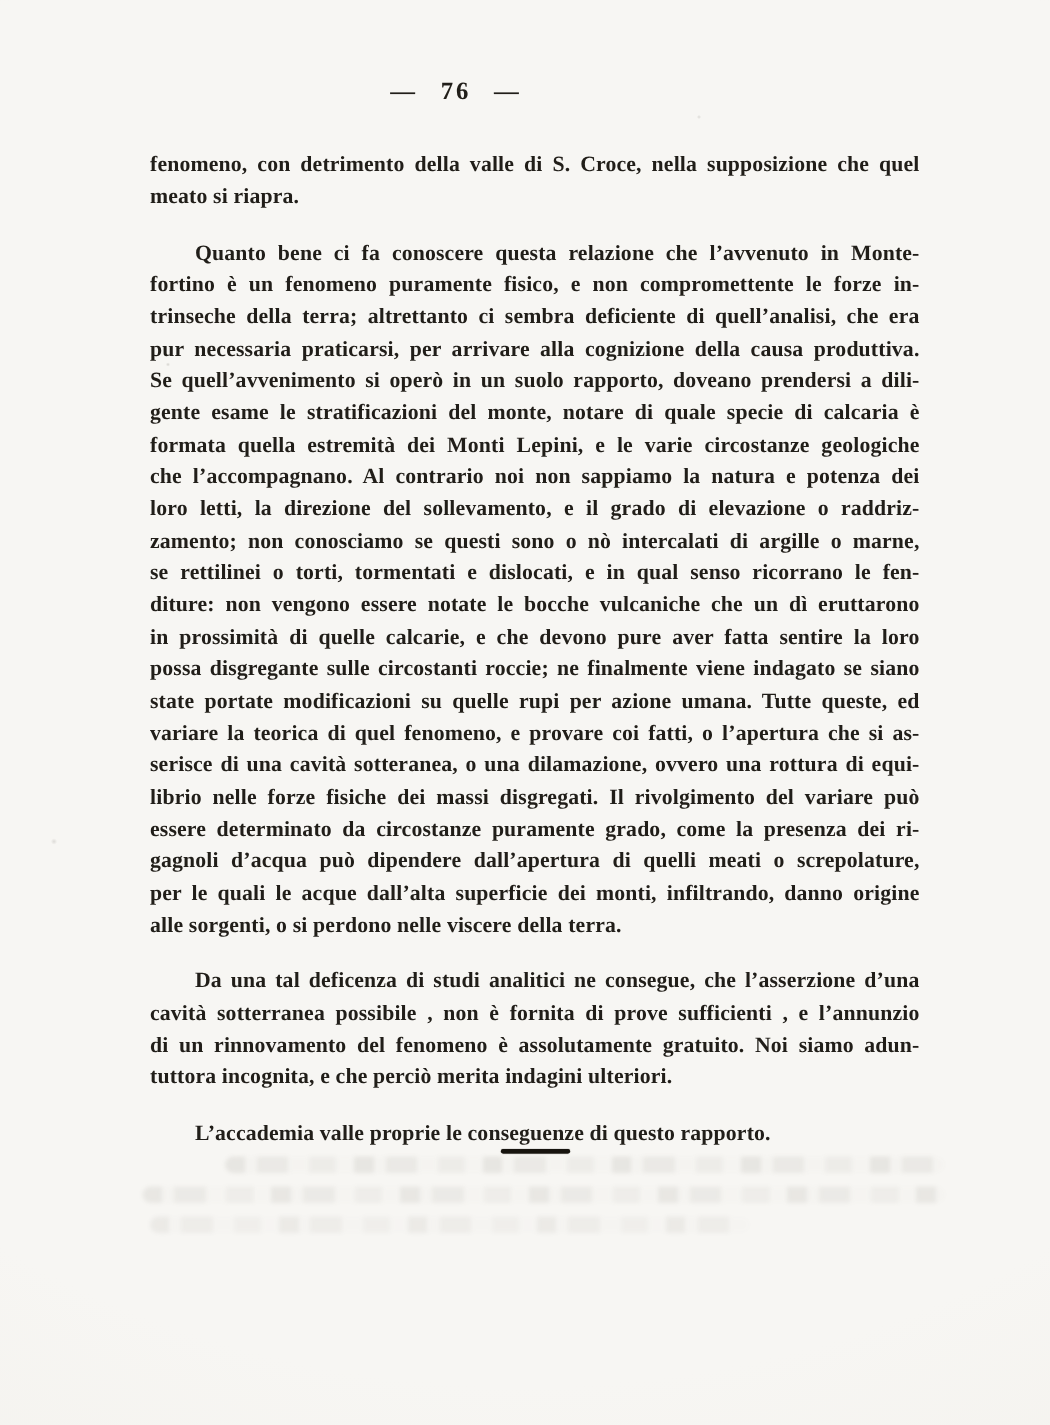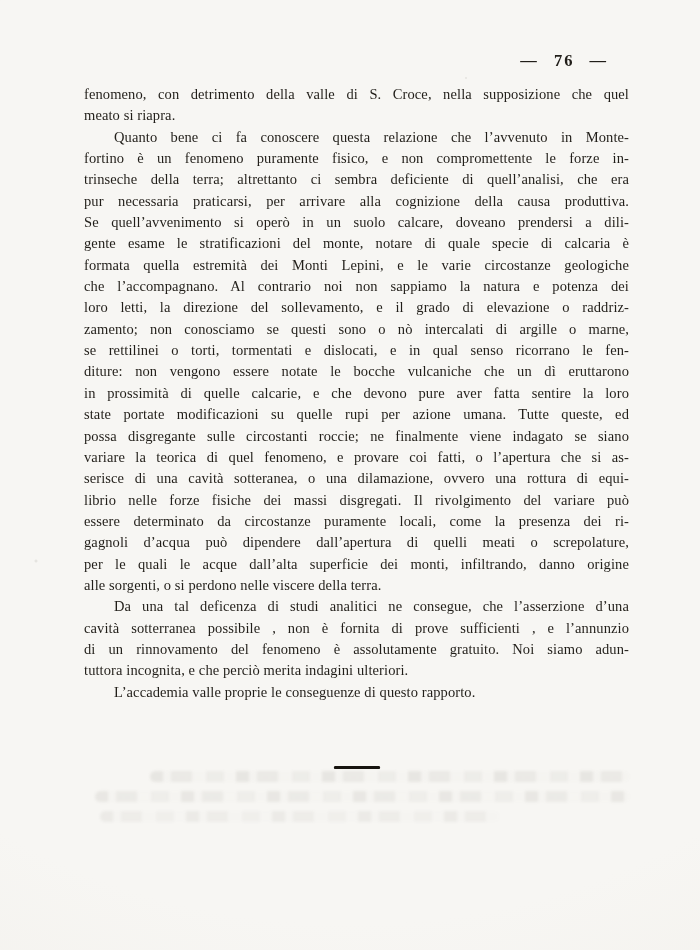--- a/index.html
+++ b/index.html
@@ -16,32 +16,32 @@
   .page{
     position:relative;width:700px;height:950px;overflow:hidden;
     background:
       radial-gradient(2px 2px at 112px 243px, rgba(60,55,45,.18), transparent 70%),
       radial-gradient(2px 2px at 466px 78px, rgba(60,55,45,.15), transparent 70%),
       radial-gradient(3px 3px at 36px 561px, rgba(60,55,45,.14), transparent 70%),
       radial-gradient(1100px 920px at 50% 44%, #f7f6f3 55%, #efece6 100%);
   }
   .page-header{
     position:absolute;top:51px;left:0;width:608px;
-    text-align:right;
+    text-align:center;
     font-size:16.5px;
     letter-spacing:2px;
     word-spacing:9px;
     color:var(--ink);
     font-weight:bold;
   }
   .text-block{
     position:absolute;left:84px;top:84px;width:545px;
     color:var(--ink);
   }
-  .paragraph{margin:0;padding:0;}
+  .paragraph{margin:16px;padding:0;font-weight:bold;}
   .line{
     font-size:14.5px;
     line-height:21.35px;
     height:21.35px;
     white-space:nowrap;
     text-align:justify;
     text-align-last:justify;
     letter-spacing:.1px;
   }
   .line.last{
@@ -81,35 +81,35 @@
   <div class="text-block">
       <div class="paragraph">
         <div class="line">fenomeno, con detrimento della valle di S. Croce, nella supposizione che quel</div>
         <div class="line last">meato si riapra.</div>
       </div>
       <div class="paragraph">
         <div class="line indent">Quanto bene ci fa conoscere questa relazione che l’avvenuto in Monte-</div>
         <div class="line">fortino è un fenomeno puramente fisico, e non compromettente le forze in-</div>
         <div class="line">trinseche della terra; altrettanto ci sembra deficiente di quell’analisi, che era</div>
         <div class="line">pur necessaria praticarsi, per arrivare alla cognizione della causa produttiva.</div>
-        <div class="line">Se quell’avvenimento si operò in un suolo calcare, doveano prendersi a dili-</div>
+        <div class="line">Se quell’avvenimento si operò in un suolo rapporto, doveano prendersi a dili-</div>
         <div class="line">gente esame le stratificazioni del monte, notare di quale specie di calcaria è</div>
         <div class="line">formata quella estremità dei Monti Lepini, e le varie circostanze geologiche</div>
         <div class="line">che l’accompagnano. Al contrario noi non sappiamo la natura e potenza dei</div>
         <div class="line">loro letti, la direzione del sollevamento, e il grado di elevazione o raddriz-</div>
         <div class="line">zamento; non conosciamo se questi sono o nò intercalati di argille o marne,</div>
         <div class="line">se rettilinei o torti, tormentati e dislocati, e in qual senso ricorrano le fen-</div>
         <div class="line">diture: non vengono essere notate le bocche vulcaniche che un dì eruttarono</div>
         <div class="line">in prossimità di quelle calcarie, e che devono pure aver fatta sentire la loro</div>
+        <div class="line">possa disgregante sulle circostanti roccie; ne finalmente viene indagato se siano</div>
         <div class="line">state portate modificazioni su quelle rupi per azione umana. Tutte queste, ed</div>
-        <div class="line">possa disgregante sulle circostanti roccie; ne finalmente viene indagato se siano</div>
         <div class="line">variare la teorica di quel fenomeno, e provare coi fatti, o l’apertura che si as-</div>
         <div class="line">serisce di una cavità sotteranea, o una dilamazione, ovvero una rottura di equi-</div>
         <div class="line">librio nelle forze fisiche dei massi disgregati. Il rivolgimento del variare può</div>
-        <div class="line">essere determinato da circostanze puramente locali, come la presenza dei ri-</div>
+        <div class="line">essere determinato da circostanze puramente grado, come la presenza dei ri-</div>
         <div class="line">gagnoli d’acqua può dipendere dall’apertura di quelli meati o screpolature,</div>
         <div class="line">per le quali le acque dall’alta superficie dei monti, infiltrando, danno origine</div>
         <div class="line last">alle sorgenti, o si perdono nelle viscere della terra.</div>
       </div>
       <div class="paragraph">
         <div class="line indent">Da una tal deficenza di studi analitici ne consegue, che l’asserzione d’una</div>
         <div class="line">cavità sotterranea possibile , non è fornita di prove sufficienti , e l’annunzio</div>
         <div class="line">di un rinnovamento del fenomeno è assolutamente gratuito. Noi siamo adun-</div>
         <div class="line last">tuttora incognita, e che perciò merita indagini ulteriori.</div>
       </div>

